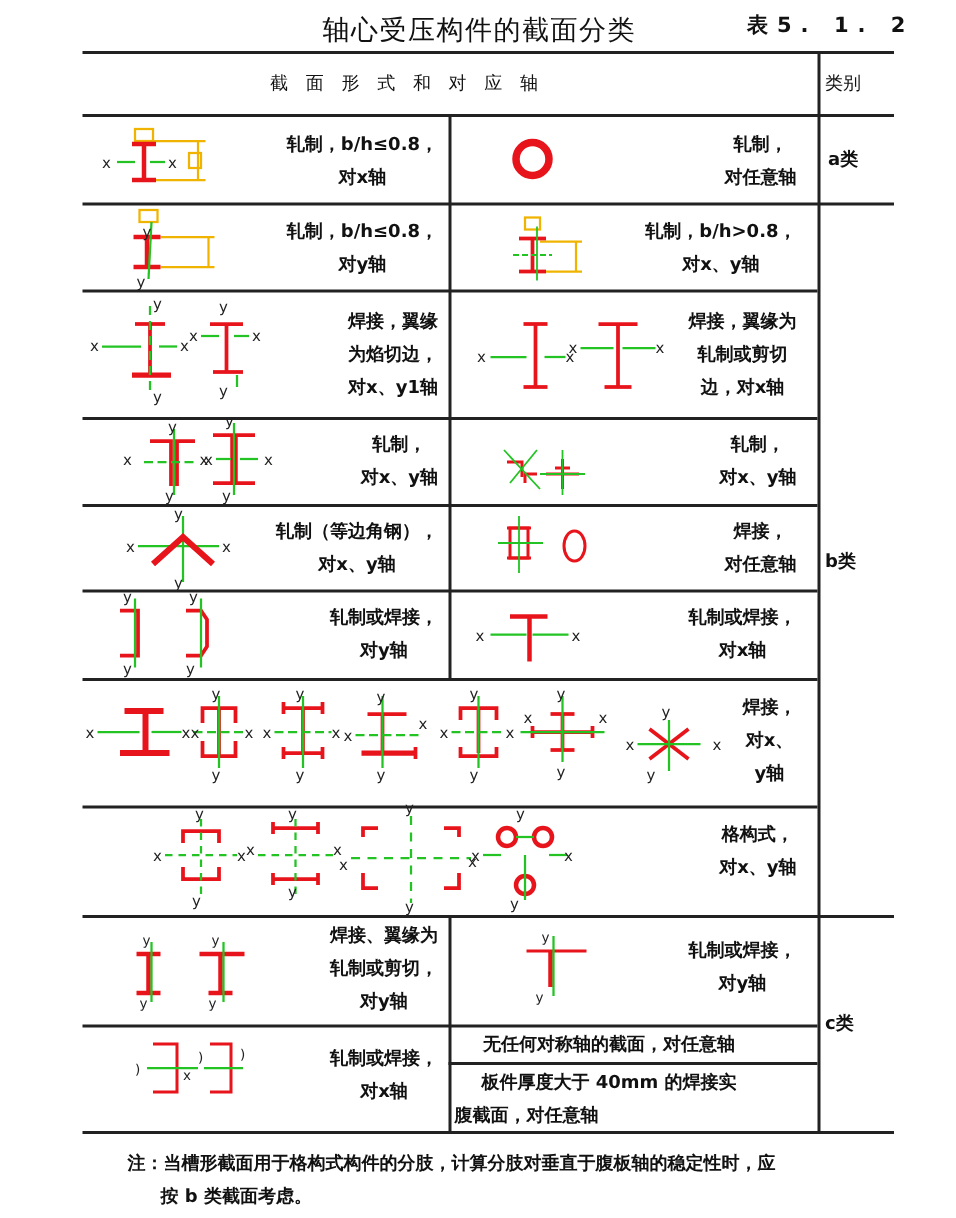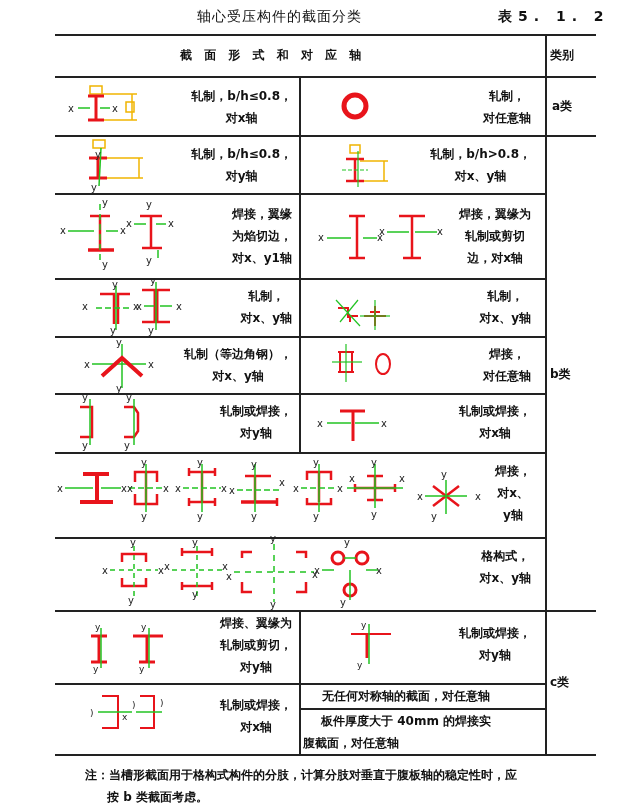--- a/index.html
+++ b/index.html
@@ -1,23 +1,23 @@
 <!DOCTYPE html>
 <html><head>
 <meta charset="utf-8">
 <style>
   html, body { margin:0; padding:0; background:#fff; }
   body { width:637px; height:812px; position:relative; overflow:hidden;
          font-family:"DejaVu Sans", sans-serif; color:#111; }
-  .title { position:absolute; top:8px; left:197px; font-size:14px; letter-spacing:1px; }
+  .title { position:absolute; top:8px; left:215px; font-size:18px; letter-spacing:1px; }
   .table-no { position:absolute; top:8px; left:498px; font-size:14px; font-weight:bold; letter-spacing:6px; }
   .hline { position:absolute; height:2px; background:#222; }
   .vline { position:absolute; width:2px; background:#222; }
   .cell-text { position:absolute; font-size:12px; line-height:22px; text-align:center; font-weight:bold; white-space:nowrap; }
-  .hdr { position:absolute; font-size:12px; font-weight:bold; }
+  .hdr { position:absolute; font-size:12px; font-weight:normal; }
   .cls { position:absolute; font-size:12px; font-weight:bold; }
   svg { position:absolute; overflow:visible; }
   .note { position:absolute; left:85px; top:764px; font-size:12px; line-height:22px; font-weight:bold; width:520px; }
   .note .l2 { padding-left:22px; display:block; }
 </style>
 </head>
 <body>
 
 <div class="title">轴心受压构件的截面分类</div>
 <div class="table-no">表5. 1. 2</div>

